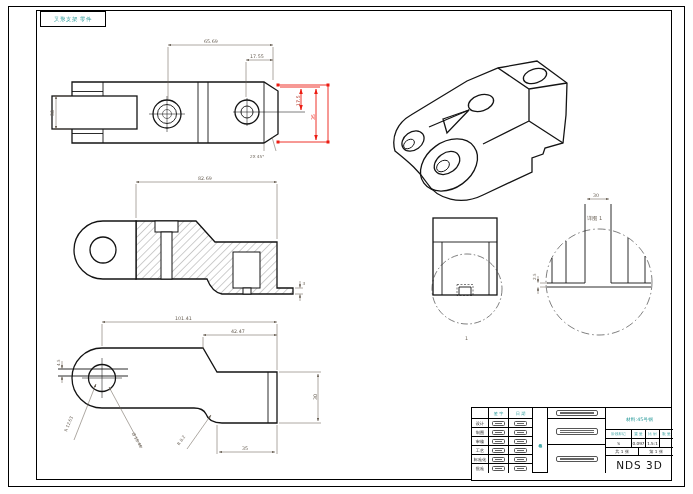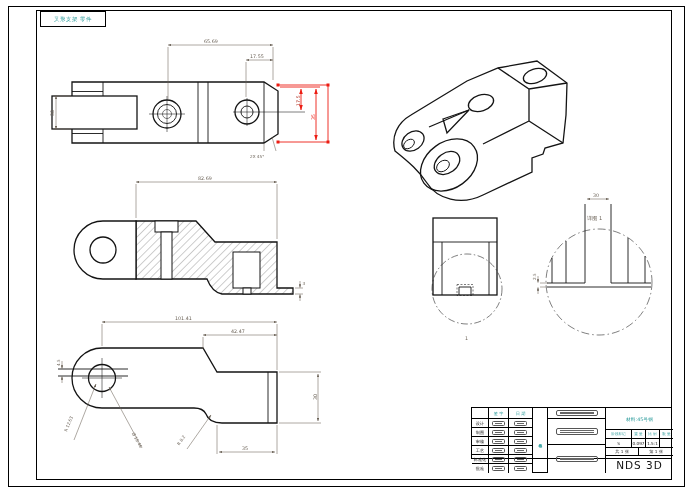--- a/index.html
+++ b/index.html
@@ -19,21 +19,21 @@
   .thin{stroke:#141414;stroke-width:.9;fill:none;}
   .cl {stroke:#141414;stroke-width:.55;fill:none;}
   .dim{stroke:#6b6257;stroke-width:.55;fill:none;}
   .red{stroke:#ec1c12;stroke-width:.9;fill:none;}
   .dt {font:4.8px "DejaVu Sans",sans-serif;fill:#6b6257;}
   .dts{font:4.2px "DejaVu Sans",sans-serif;fill:#6b6257;}
   .dtr{fill:#b32f20;}
   .dtR{fill:#ec1c12;}
   .cjk{font:5.2px "DejaVu Sans",sans-serif;fill:#6b6257;}
   
-  .tb{position:absolute;left:471px;top:407px;width:201px;height:52px;border:1.3px solid #000;
+  .tb{position:absolute;left:471px;top:407px;width:201px;height:74px;border:1.3px solid #000;
       box-sizing:border-box;background:#fff;}
   .c{position:absolute;box-sizing:border-box;border-right:.7px solid #000;border-bottom:.7px solid #000;
      display:flex;align-items:center;justify-content:center;font-size:4.2px;color:#222;
      overflow:hidden;white-space:nowrap;}
   .nr{border-right:none;} .nb{border-bottom:none;}
   .teal{color:#2f9d9d;}
   .stamp{width:42px;height:6.5px;border:.8px solid #555;border-radius:2px;
      display:flex;flex-direction:column;justify-content:space-evenly;padding:0 3px;box-sizing:border-box;}
   .stamp i{display:block;border-top:.7px solid #666;height:0;}
   .sm{width:13px;height:5px;padding:0 2px;border-radius:1.5px;}

